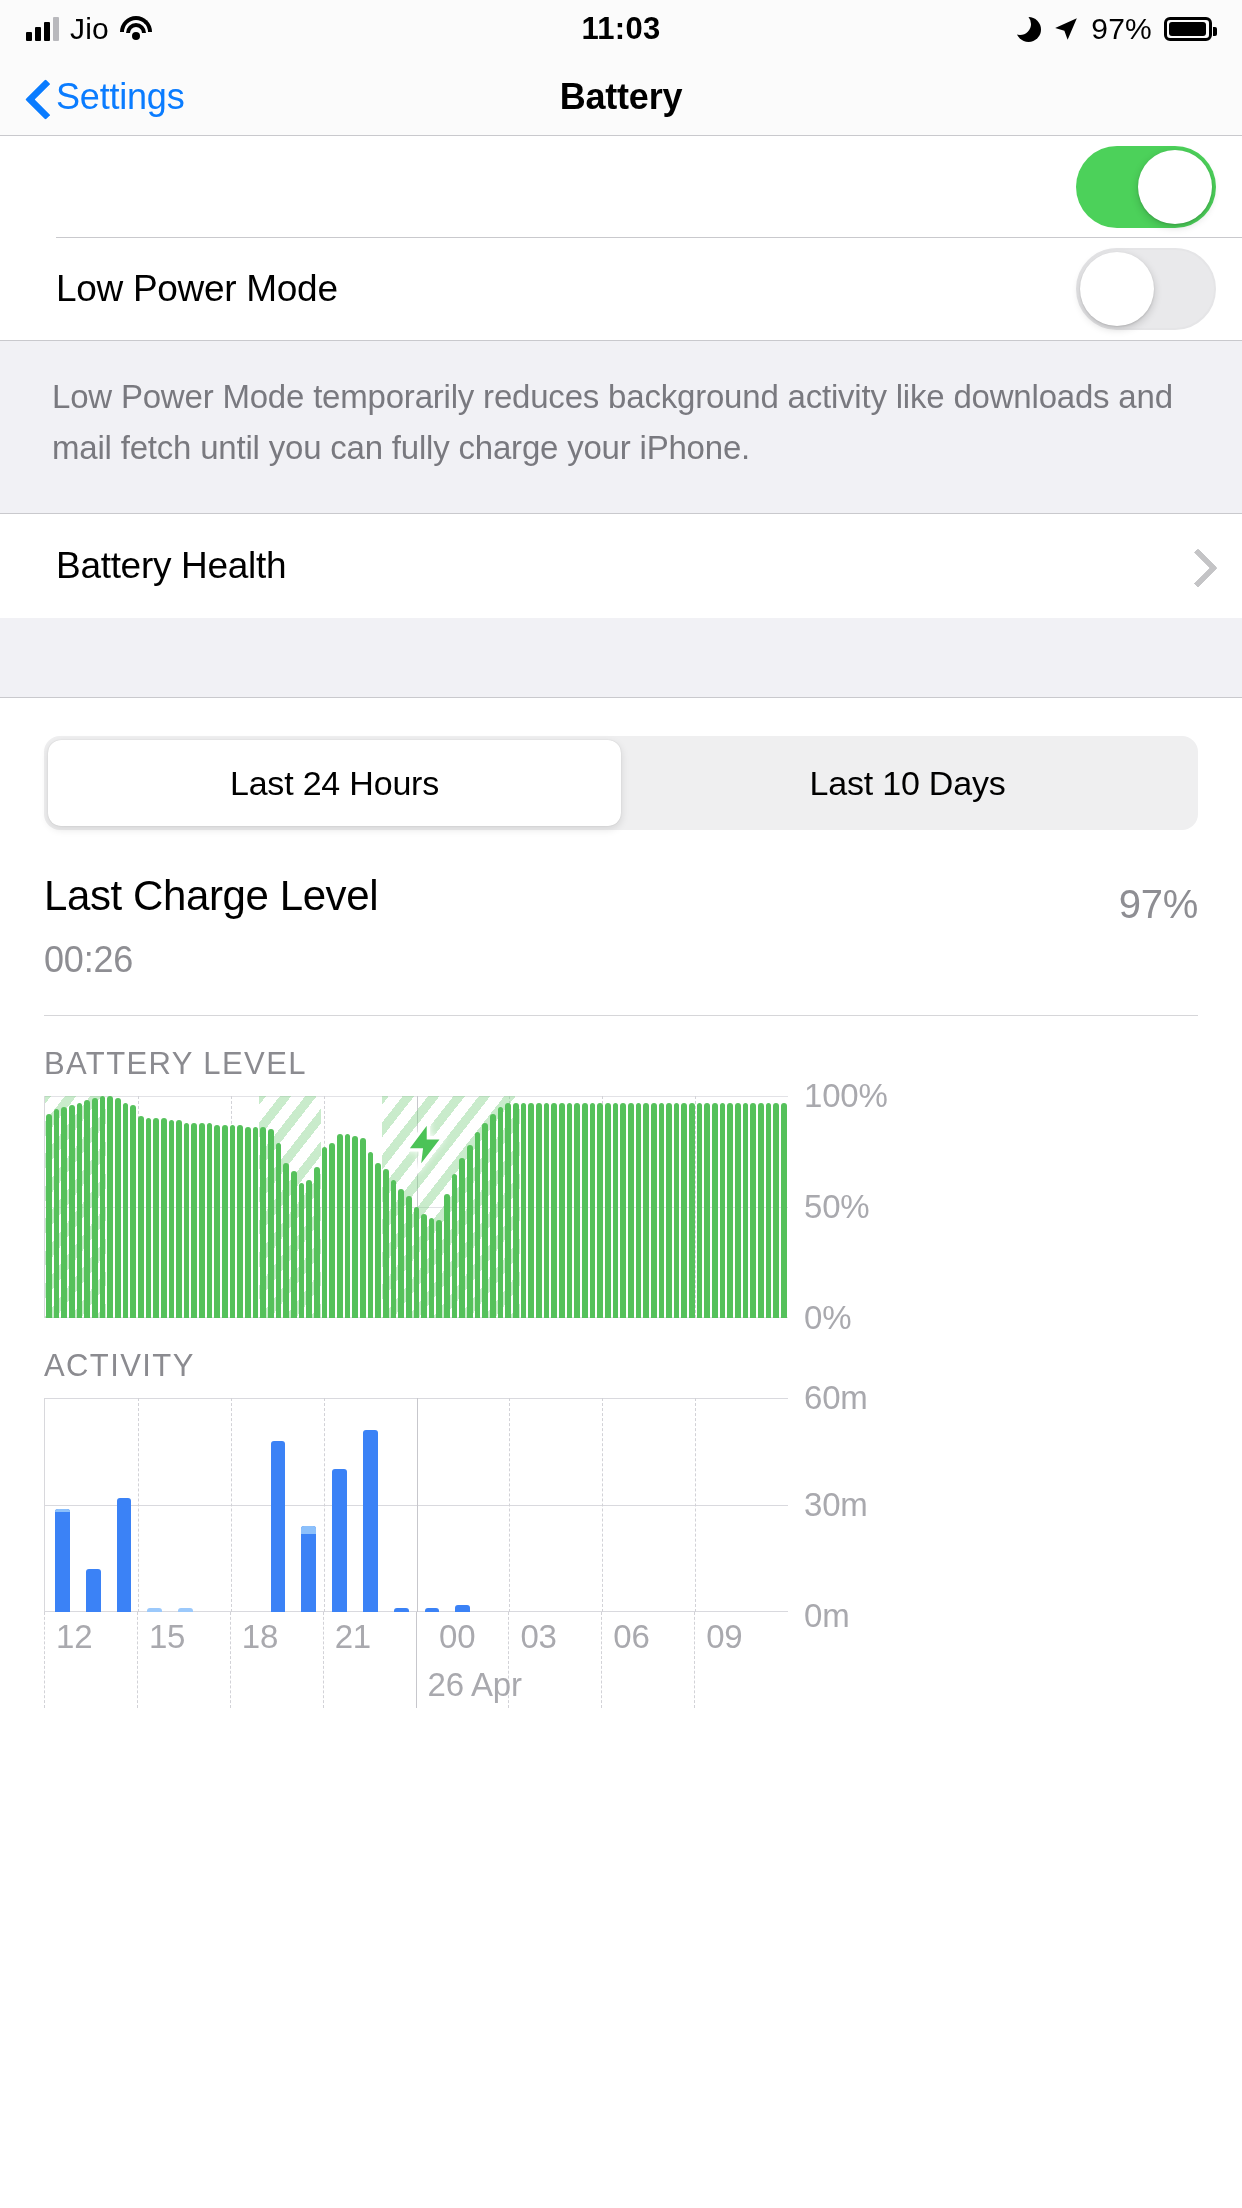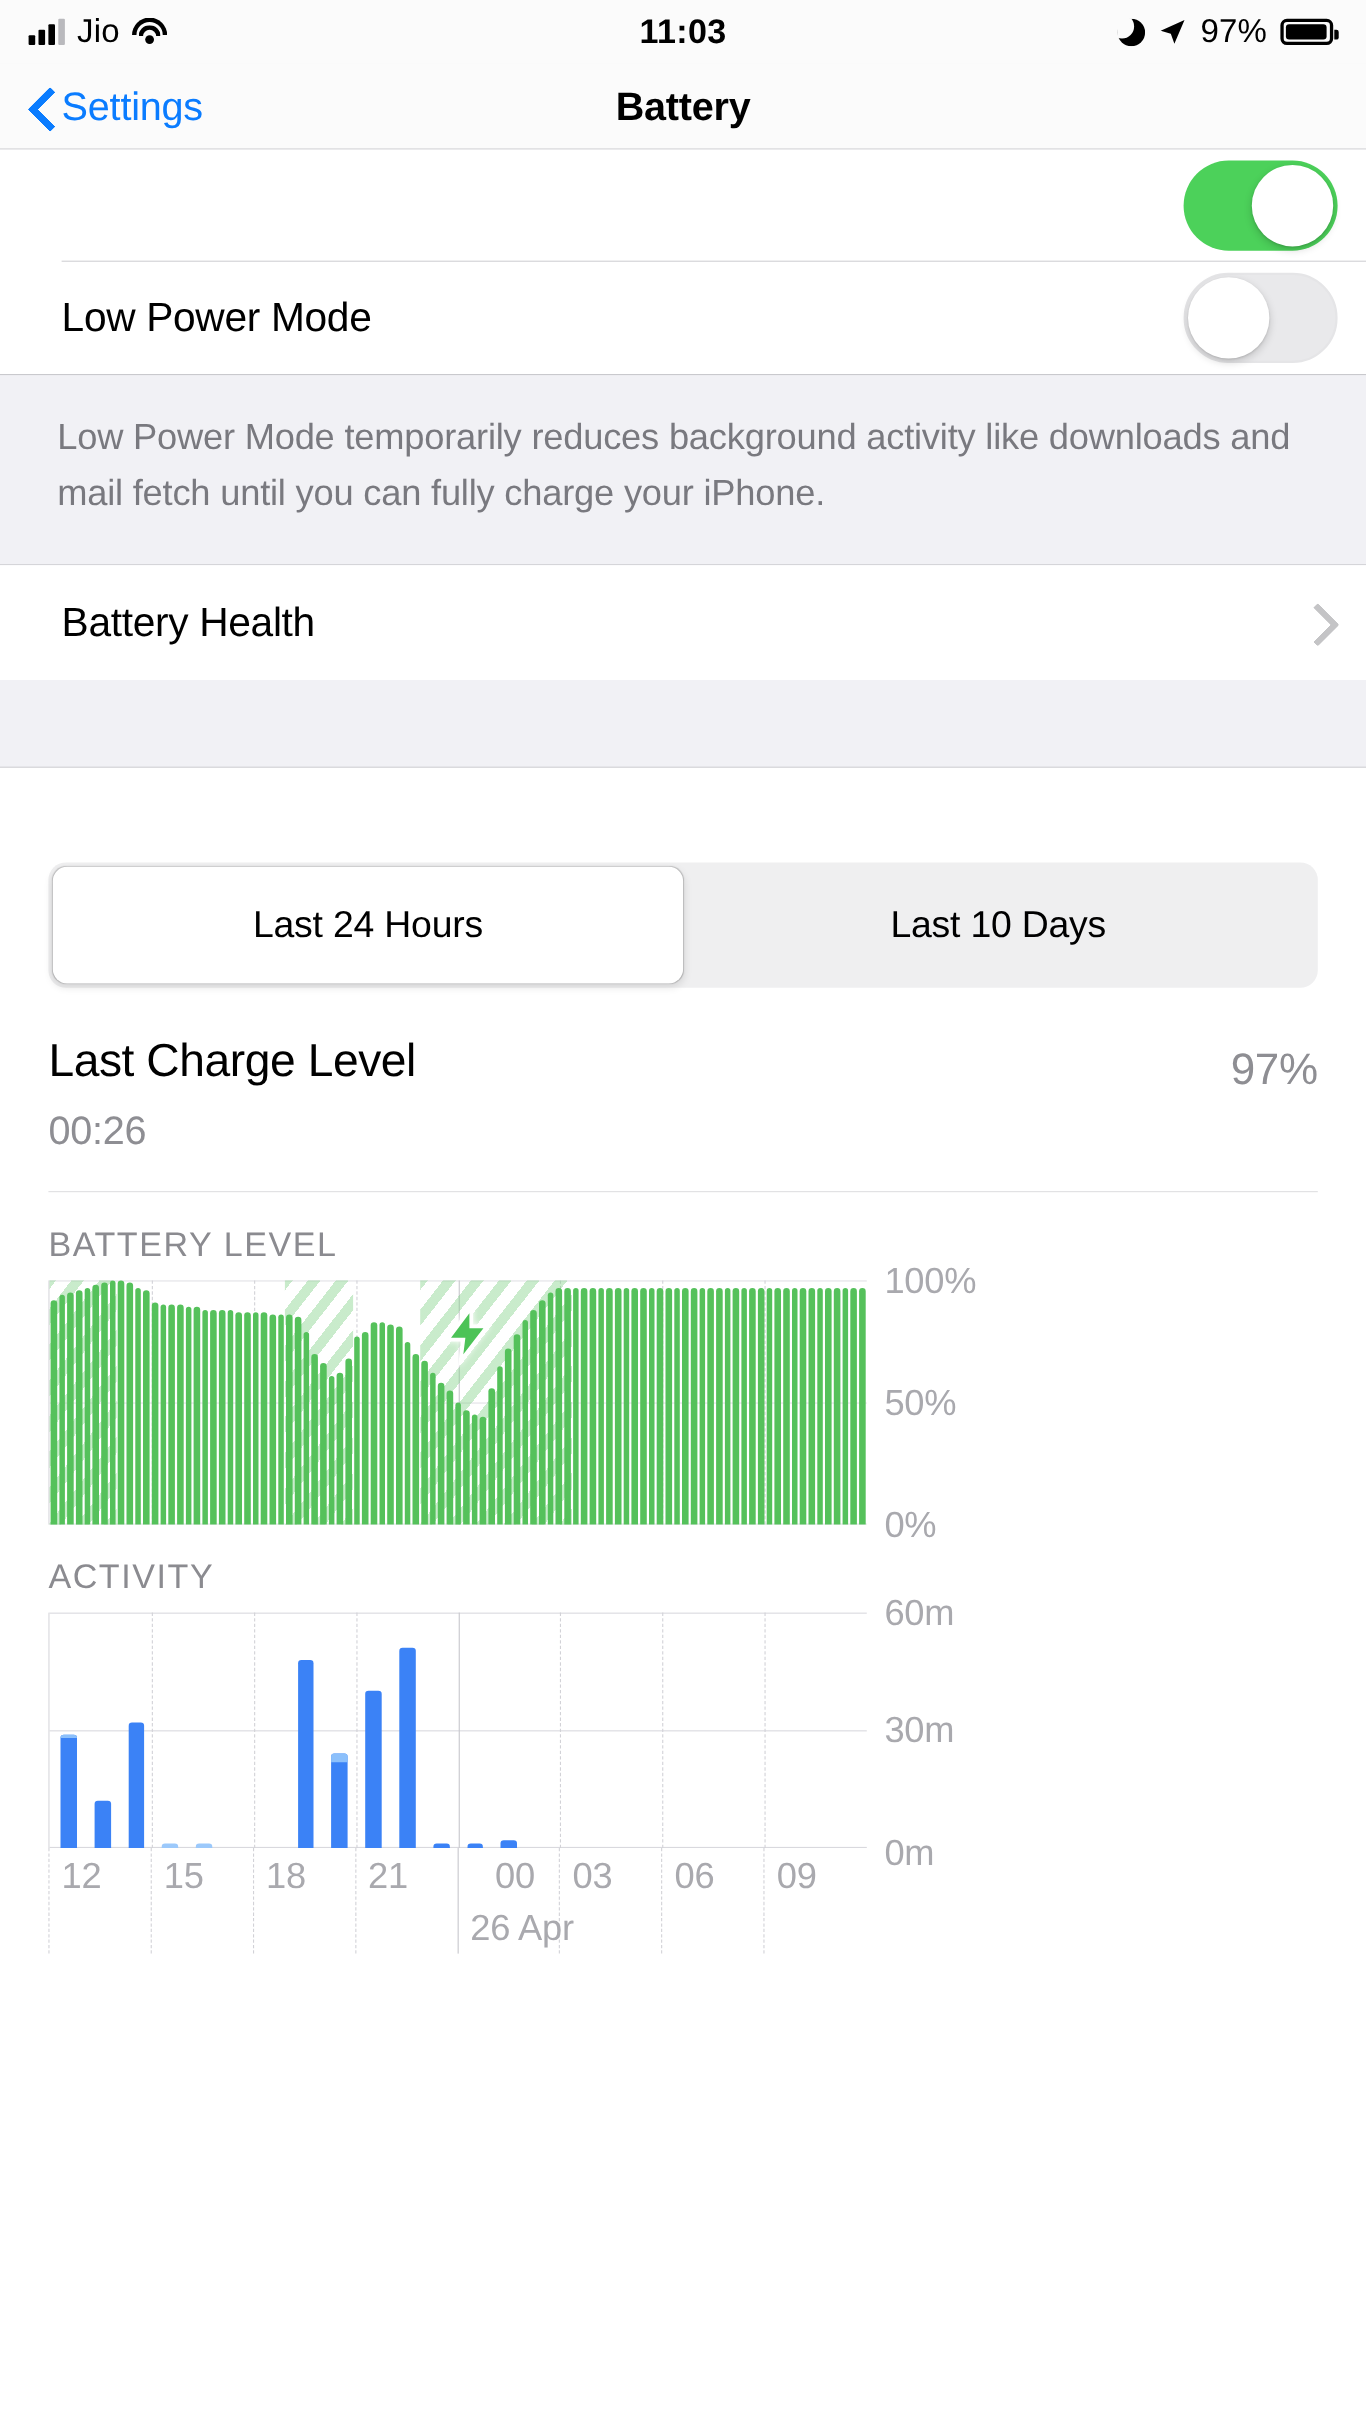--- a/index.html
+++ b/index.html
@@ -139,21 +139,21 @@
   }
   .footer-note p{
     font-size:33px; line-height:51px; color:#79797f; letter-spacing:-.2px;
   }
   .gap{ background:#f1f1f5; height:80px; border-bottom:1px solid #c9c9cd; }
 
   
   .seg-wrap{ padding:38px 44px 0 44px; background:#fff; }
   .segmented{
     display:flex; background:#efeff0; border-radius:16px; padding:4px;
-    height:114px; position:relative;margin-top:48px;
+    height:94px; position:relative;
   }
   .seg{
     flex:1; display:flex; align-items:center; justify-content:center;
     font-size:34px; color:#000; border-radius:13px; letter-spacing:-.2px;
   }
   .seg.active{
     background:#fff;
     box-shadow:0 3px 8px rgba(0,0,0,.12), 0 0 1px rgba(0,0,0,.2);
   }
 
@@ -504,19 +504,19 @@
       <div style="position: absolute; top: 0px; bottom: 0px; left: 278.625px; border-left: 1px dashed rgb(210, 210, 215);"></div>
       <div style="position: absolute; top: 0px; bottom: 0px; left: 371.5px; border-left: 1px solid rgb(199, 199, 204);"></div>
       <div style="position: absolute; top: 0px; bottom: 0px; left: 464.375px; border-left: 1px dashed rgb(210, 210, 215);"></div>
       <div style="position: absolute; top: 0px; bottom: 0px; left: 557.25px; border-left: 1px dashed rgb(210, 210, 215);"></div>
       <div style="position: absolute; top: 0px; bottom: 0px; left: 650.125px; border-left: 1px dashed rgb(210, 210, 215);"></div>
       <div style="position: absolute; top: 0px; bottom: 0px; left: 0px; border-left: 1px dashed rgb(210, 210, 215);"></div>
       <span style="left: 12px; top: 6px;">12</span>
       <span style="left: 104.875px; top: 6px;">15</span>
       <span style="left: 197.75px; top: 6px;">18</span>
       <span style="left: 290.625px; top: 6px;">21</span>
-      <span style="left: 406px; top: 6px;">00</span>
+      <span style="left: 395px; top: 6px;">00</span>
       <span style="left: 476.375px; top: 6px;">03</span>
       <span style="left: 569.25px; top: 6px;">06</span>
       <span style="left: 662.125px; top: 6px;">09</span>
       <span class="datelbl" style="left: 383.5px;">26 Apr</span>
     </div>
 </div>
 
 </body></html>

